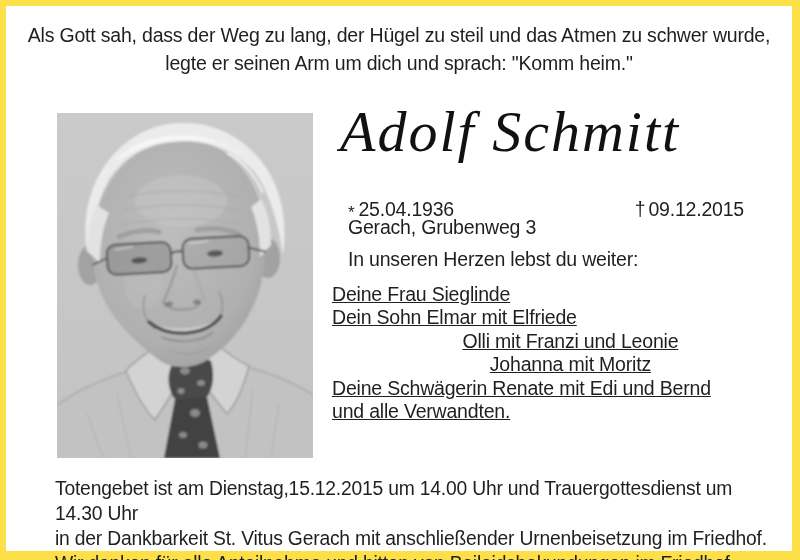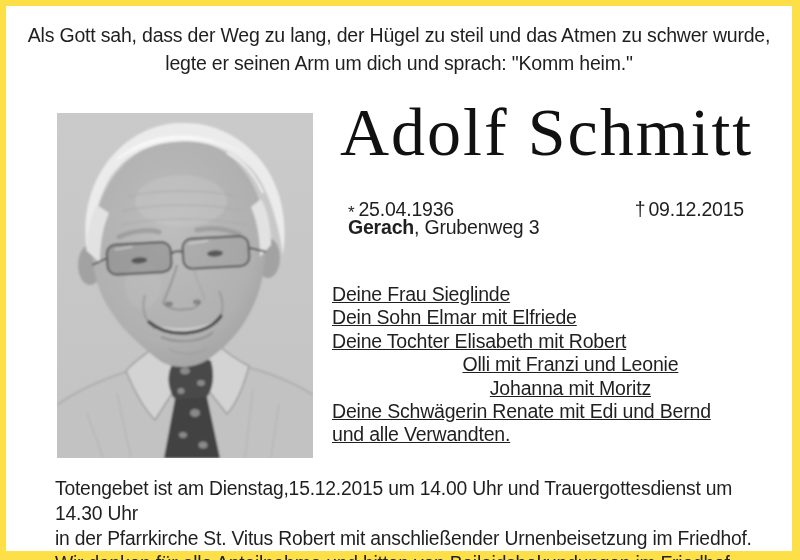--- a/index.html
+++ b/index.html
@@ -7,28 +7,28 @@
         font-family:"Liberation Sans", sans-serif;color:#1f1f1f;}
   .card{position:absolute;left:6px;top:6px;right:8px;bottom:9px;background:#fff;}
 
   .quote{position:absolute;left:0;top:15px;width:100%;text-align:center;
          font-size:19.5px;line-height:28px;letter-spacing:-0.2px;}
 
   .photo{position:absolute;left:51px;top:107px;width:256px;height:345px;background:#c7c7c7;overflow:hidden;}
   .photo svg{display:block;width:256px;height:345px;}
   .intro{position:absolute;left:337px;top:73px;width:410px;font-size:19.5px;letter-spacing:-0.2px;}
   .name{position:absolute;left:334px;top:95px;width:413px;
-        font-family:"Liberation Serif", serif;font-size:68px;
+        font-family:"Liberation Serif", serif;font-style:italic;font-size:58px;
         line-height:62px;letter-spacing:2px;color:#111;white-space:nowrap;}
   .dates{position:absolute;left:342px;top:172px;width:396px;display:flex;
          justify-content:space-between;font-size:19.5px;letter-spacing:-0.2px;margin-top:20px;}
   .star{display:inline-block;font-size:17px;transform:translateY(2px);margin-right:4px;}
   .cross{display:inline-block;margin-right:3px;}
   .address{position:absolute;left:342px;top:210px;font-size:19.5px;letter-spacing:-0.2px;}
-  .address .place{font-weight:bold;}
+  .address .place{font-weight:normal;}
   .herzen{position:absolute;left:342px;top:242px;font-size:19.5px;letter-spacing:-0.2px;}
   .family{position:absolute;left:326px;top:277px;font-size:19.5px;line-height:23.4px;letter-spacing:-0.2px;text-decoration:underline;}
   .family .indent{padding-left:98px;text-align:center;}
 
   .footer{position:absolute;left:49px;top:470px;width:716px;
           font-size:19.3px;line-height:25px;letter-spacing:-0.2px;}
 </style>
 </head>
 <body>
 
@@ -144,31 +144,31 @@
 
     <div class="dates">
       <span><span class="star">*</span><span>25.04.1936</span></span>
       <span><span class="cross">†</span><span>09.12.2015</span></span>
     </div>
 
     <div class="address">
       <span class="place">Gerach</span><span>, Grubenweg 3</span>
     </div>
 
+    <div class="herzen">In unseren Herzen lebst du weiter:</div>
 
     <div class="family">
       <div>Deine Frau Sieglinde</div>
       <div>Dein Sohn Elmar mit Elfriede</div>
-      <div>Deine Tochter Elisabeth mit Robert</div>
       <div class="indent">Olli mit Franzi und Leonie</div>
       <div class="indent">Johanna mit Moritz</div>
       <div>Deine Schwägerin Renate mit Edi und Bernd</div>
       <div>und alle Verwandten.</div>
     </div>
 
     <div class="footer">
       <div>Totengebet ist am Dienstag,15.12.2015 um 14.00 Uhr und Trauergottesdienst um 14.30 Uhr</div>
-      <div>in der Pfarrkirche St. Vitus Robert mit anschließender Urnenbeisetzung im Friedhof.</div>
+      <div>in der Dankbarkeit St. Vitus Gerach mit anschließender Urnenbeisetzung im Friedhof.</div>
       <div>Wir danken für alle Anteilnahme und bitten von Beileidsbekundungen im Friedhof abzusehen.</div>
     </div>
 
   </div>
 </div>
 
 </body></html>

